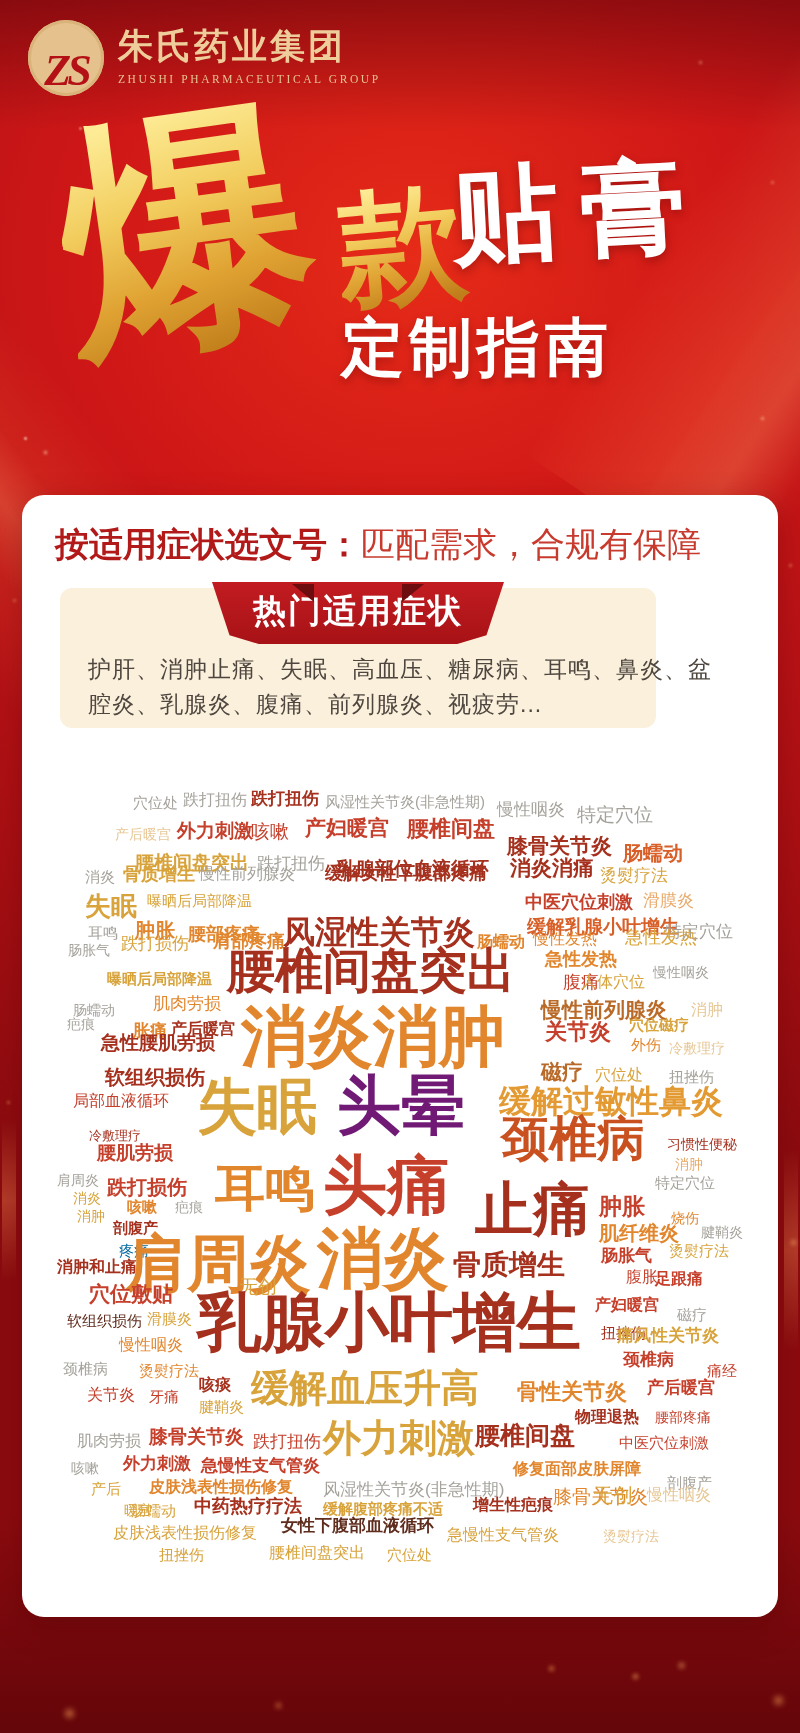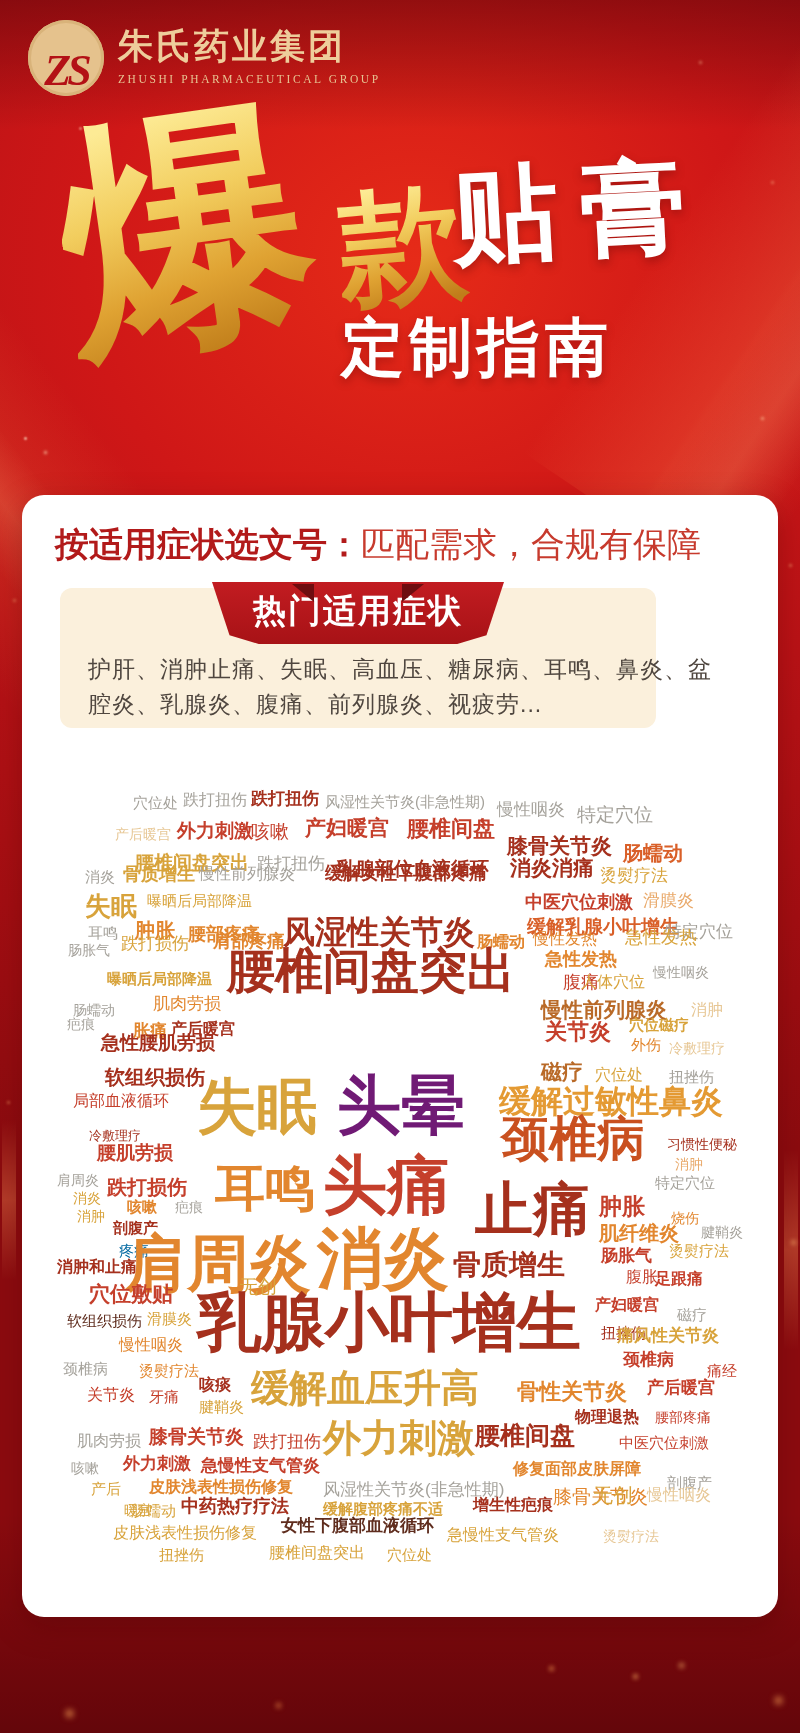--- a/index.html
+++ b/index.html
@@ -191,20 +191,21 @@
       <span class="wc-word" style="left: 526px; top: 189px; font-size: 16px; color: rgb(216, 163, 59); font-weight: normal;">人体穴位</span>
       <span class="wc-word" style="left: 598px; top: 180px; font-size: 14px; color: rgb(165, 162, 155); font-weight: normal;">慢性咽炎</span>
       <span class="wc-word" style="left: 18px; top: 218px; font-size: 14px; color: rgb(165, 162, 155); font-weight: normal;">肠蠕动</span>
       <span class="wc-word" style="left: 98px; top: 210px; font-size: 17px; color: rgb(226, 134, 46); font-weight: normal;">肌肉劳损</span>
       <span class="wc-word" style="left: 486px; top: 214px; font-size: 21px; color: rgb(185, 106, 40); font-weight: bold;">慢性前列腺炎</span>
       <span class="wc-word" style="left: 636px; top: 217px; font-size: 16px; color: rgb(231, 199, 149); font-weight: normal;">消肿</span>
       <span class="wc-word" style="left: 12px; top: 232px; font-size: 14px; color: rgb(165, 162, 155); font-weight: normal;">疤痕</span>
       <span class="wc-word" style="left: 78px; top: 237px; font-size: 17px; color: rgb(226, 134, 46); font-weight: bold;">胀痛</span>
       <span class="wc-word" style="left: 116px; top: 236px; font-size: 16px; color: rgb(165, 48, 29); font-weight: bold;">产后暖宫</span>
       <span class="wc-word" style="left: 46px; top: 248px; font-size: 19px; color: rgb(165, 48, 29); font-weight: bold;">急性腰肌劳损</span>
+      <span class="wc-word" style="left: 186px; top: 218px; font-size: 66px; color: rgb(226, 134, 46); font-weight: bold;">消炎消肿</span>
       <span class="wc-word" style="left: 490px; top: 236px; font-size: 22px; color: rgb(197, 63, 43); font-weight: bold;">关节炎</span>
       <span class="wc-word" style="left: 574px; top: 232px; font-size: 15px; color: rgb(216, 163, 59); font-weight: bold;">穴位磁疗</span>
       <span class="wc-word" style="left: 576px; top: 252px; font-size: 15px; color: rgb(226, 134, 46); font-weight: normal;">外伤</span>
       <span class="wc-word" style="left: 614px; top: 256px; font-size: 14px; color: rgb(231, 199, 149); font-weight: normal;">冷敷理疗</span>
       <span class="wc-word" style="left: 50px; top: 282px; font-size: 20px; color: rgb(165, 48, 29); font-weight: bold;">软组织损伤</span>
       <span class="wc-word" style="left: 486px; top: 276px; font-size: 21px; color: rgb(185, 106, 40); font-weight: bold;">磁疗</span>
       <span class="wc-word" style="left: 540px; top: 282px; font-size: 16px; color: rgb(216, 163, 59); font-weight: normal;">穴位处</span>
       <span class="wc-word" style="left: 614px; top: 284px; font-size: 15px; color: rgb(165, 162, 155); font-weight: normal;">扭挫伤</span>
       <span class="wc-word" style="left: 18px; top: 308px; font-size: 16px; color: rgb(197, 63, 43); font-weight: normal;">局部血液循环</span>
       <span class="wc-word" style="left: 142px; top: 292px; font-size: 60px; color: rgb(216, 163, 59); font-weight: bold;">失眠</span>
@@ -272,21 +273,21 @@
       <span class="wc-word" style="left: 68px; top: 670px; font-size: 17px; color: rgb(197, 63, 43); font-weight: bold;">外力刺激</span>
       <span class="wc-word" style="left: 146px; top: 672px; font-size: 17px; color: rgb(197, 63, 43); font-weight: bold;">急慢性支气管炎</span>
       <span class="wc-word" style="left: 458px; top: 676px; font-size: 16px; color: rgb(226, 134, 46); font-weight: bold;">修复面部皮肤屏障</span>
       <span class="wc-word" style="left: 36px; top: 696px; font-size: 15px; color: rgb(216, 163, 59); font-weight: normal;">产后</span>
       <span class="wc-word" style="left: 94px; top: 694px; font-size: 16px; color: rgb(226, 134, 46); font-weight: bold;">皮肤浅表性损伤修复</span>
       <span class="wc-word" style="left: 268px; top: 696px; font-size: 17px; color: rgb(165, 162, 155); font-weight: normal;">风湿性关节炎(非急性期)</span>
       <span class="wc-word" style="left: 498px; top: 702px; font-size: 19px; color: rgb(226, 134, 46); font-weight: normal;">膝骨关节炎</span>
       <span class="wc-word" style="left: 612px; top: 690px; font-size: 15px; color: rgb(165, 162, 155); font-weight: normal;">剖腹产</span>
       <span class="wc-word" style="left: 36px; top: 718px; font-size: 14px; color: rgb(216, 163, 59); font-weight: normal; margin-left: 33px;">暖宫</span>
       <span class="wc-word" style="left: 76px; top: 718px; font-size: 15px; color: rgb(216, 163, 59); font-weight: normal;">肠蠕动</span>
-      <span class="wc-word" style="left: 126px; top: 712px; font-size: 18px; color: rgb(165, 48, 29); font-weight: bold;">中药热疗疗法</span>
+      <span class="wc-word" style="left: 139px; top: 712px; font-size: 18px; color: rgb(165, 48, 29); font-weight: bold;">中药热疗疗法</span>
       <span class="wc-word" style="left: 268px; top: 716px; font-size: 15px; color: rgb(216, 163, 59); font-weight: bold;">缓解腹部疼痛不适</span>
       <span class="wc-word" style="left: 418px; top: 712px; font-size: 16px; color: rgb(165, 48, 29); font-weight: bold;">增生性疤痕</span>
       <span class="wc-word" style="left: 538px; top: 700px; font-size: 20px; color: rgb(216, 163, 59); font-weight: normal;">无创</span>
       <span class="wc-word" style="left: 592px; top: 702px; font-size: 16px; color: rgb(231, 199, 149); font-weight: normal;">慢性咽炎</span>
       <span class="wc-word" style="left: 58px; top: 740px; font-size: 16px; color: rgb(216, 163, 59); font-weight: normal;">皮肤浅表性损伤修复</span>
       <span class="wc-word" style="left: 226px; top: 732px; font-size: 17px; color: rgb(95, 45, 30); font-weight: bold;">女性下腹部血液循环</span>
       <span class="wc-word" style="left: 392px; top: 742px; font-size: 16px; color: rgb(216, 163, 59); font-weight: normal;">急慢性支气管炎</span>
       <span class="wc-word" style="left: 548px; top: 744px; font-size: 14px; color: rgb(231, 199, 149); font-weight: normal;">烫熨疗法</span>
       <span class="wc-word" style="left: 104px; top: 762px; font-size: 15px; color: rgb(216, 163, 59); font-weight: normal;">扭挫伤</span>
       <span class="wc-word" style="left: 214px; top: 760px; font-size: 16px; color: rgb(216, 163, 59); font-weight: normal;">腰椎间盘突出</span>

